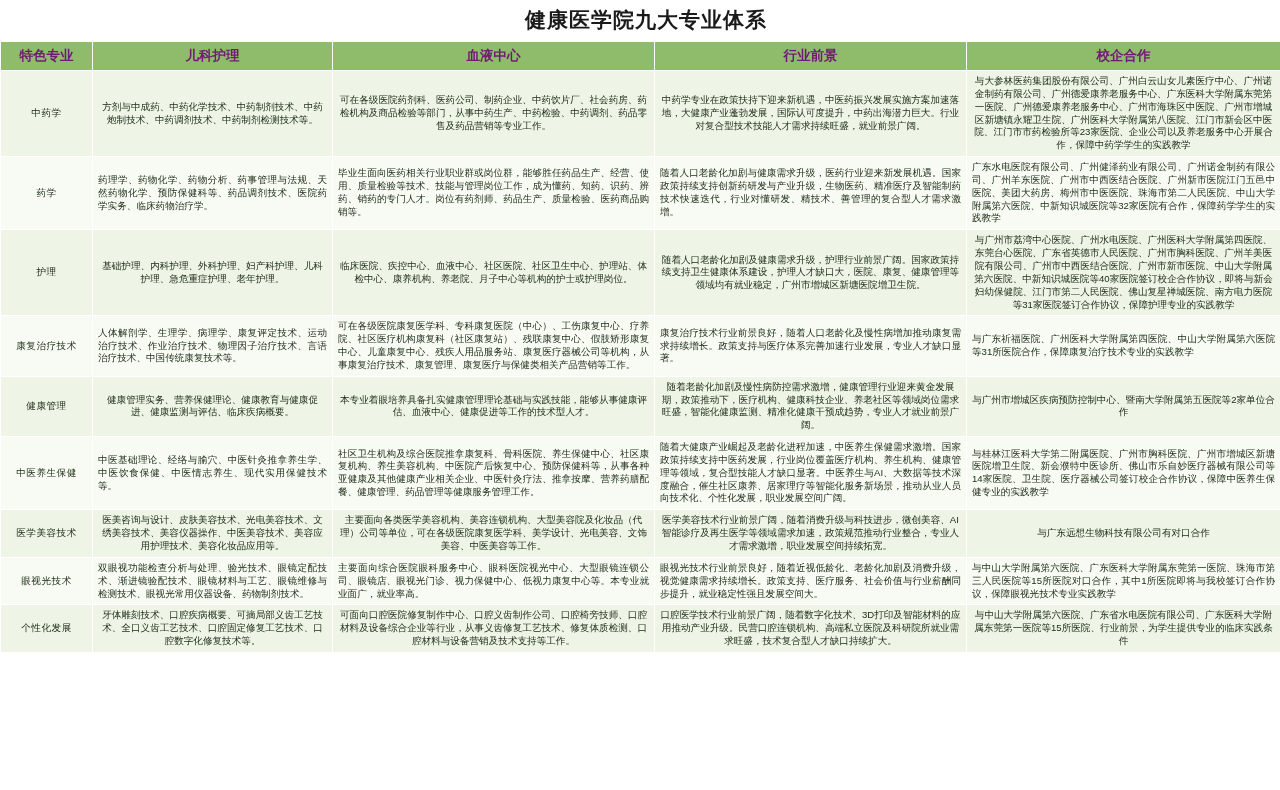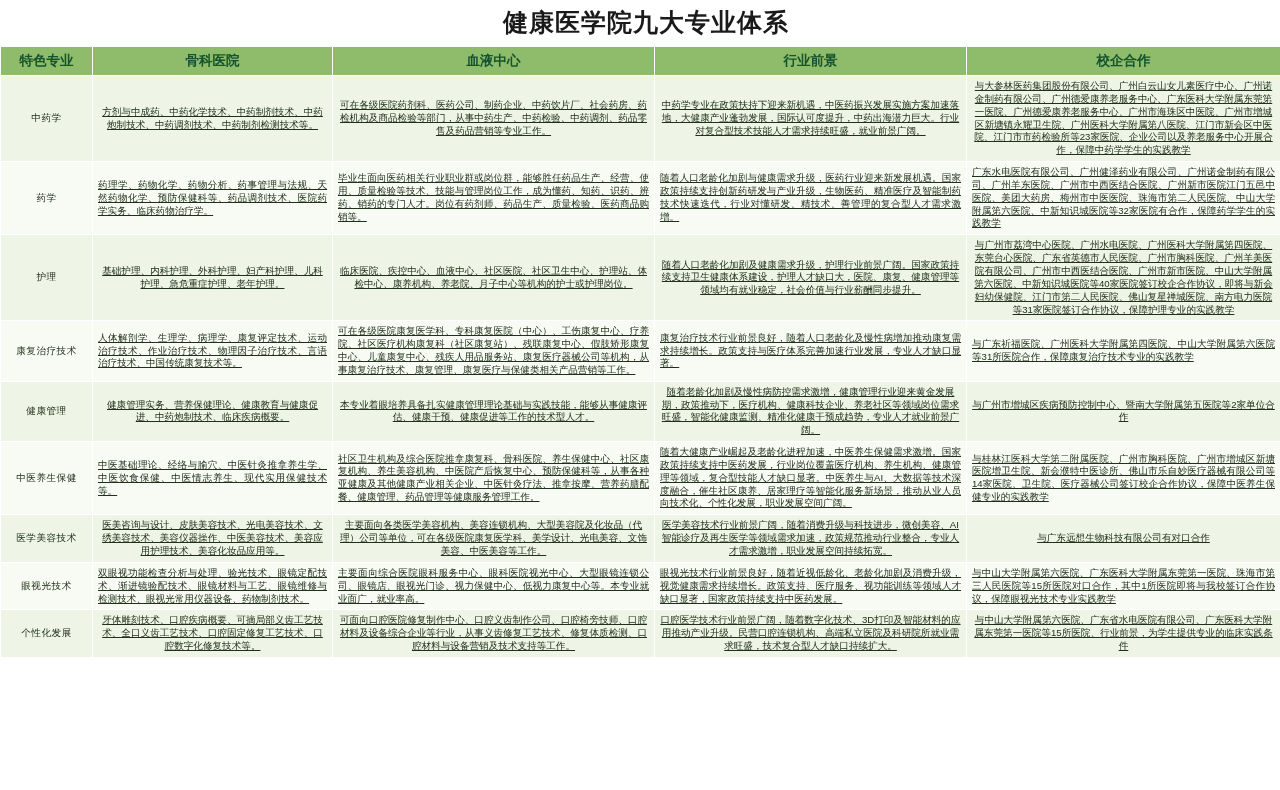--- a/index.html
+++ b/index.html
@@ -13,34 +13,34 @@
   }
   #page {
     width: 1280px;
     height: 790px;
     background: #ffffff;
     position: relative;
     overflow: hidden;
   }
   .title {
     text-align: center;
-    font-size: 25px;
+    font-size: 21px;
     font-weight: bold;
     color: #1a1a1a;
     padding: 6px 0 7px 12px;
     letter-spacing: 1px;
   }
   table.matrix {
     width: 1280px;
     border-collapse: collapse;
     table-layout: fixed;
   }
   table.matrix th {
     background: #8fbc6b;
-    color: #14532d;
+    color: #701a75;
     font-size: 13.5px;
     font-weight: bold;
     text-align: center;
     padding: 5px 2px;
     border: 1px solid #ffffff;
     height: 26px;
   }
   table.matrix td {
     border: 1px solid #ffffff;
     vertical-align: middle;
@@ -55,21 +55,20 @@
     text-align: center;
     font-size: 12.5px;
     font-weight: normal;
     color: #1c2d12;
     letter-spacing: 0.5px;
     padding: 4px 2px;
   }
   td.c-courses, td.c-jobs, td.c-outlook, td.c-coop {
     text-align: justify;
     text-justify: inter-ideograph;
-    text-decoration: underline;
   }
   col.w-major   { width: 92px; }
   col.w-courses { width: 240px; }
   col.w-jobs    { width: 322px; }
   col.w-outlook { width: 312px; }
   col.w-coop    { width: 314px; }
 </style>
 </head>
 <body>
 
@@ -81,21 +80,21 @@
     <colgroup>
       <col class="w-major">
       <col class="w-courses">
       <col class="w-jobs">
       <col class="w-outlook">
       <col class="w-coop">
     </colgroup>
     <thead>
       <tr>
         <th>特色专业</th>
-        <th>骨科医院</th>
+        <th>儿科护理</th>
         <th>血液中心</th>
         <th>行业前景</th>
         <th>校企合作</th>
       </tr>
     </thead>
     <tbody>
       <tr class="row-even">
         <td class="c-major">中药学</td>
         <td class="c-courses">方剂与中成药、中药化学技术、中药制剂技术、中药炮制技术、中药调剂技术、中药制剂检测技术等。</td>
         <td class="c-jobs">可在各级医院药剂科、医药公司、制药企业、中药饮片厂、社会药房、药检机构及商品检验等部门，从事中药生产、中药检验、中药调剂、药品零售及药品营销等专业工作。</td>
@@ -106,34 +105,34 @@
         <td class="c-major">药学</td>
         <td class="c-courses">药理学、药物化学、药物分析、药事管理与法规、天然药物化学、预防保健科等、药品调剂技术、医院药学实务、临床药物治疗学。</td>
         <td class="c-jobs">毕业生面向医药相关行业职业群或岗位群，能够胜任药品生产、经营、使用、质量检验等技术、技能与管理岗位工作，成为懂药、知药、识药、辨药、销药的专门人才。岗位有药剂师、药品生产、质量检验、医药商品购销等。</td>
         <td class="c-outlook">随着人口老龄化加剧与健康需求升级，医药行业迎来新发展机遇。国家政策持续支持创新药研发与产业升级，生物医药、精准医疗及智能制药技术快速迭代，行业对懂研发、精技术、善管理的复合型人才需求激增。</td>
         <td class="c-coop">广东水电医院有限公司、广州健泽药业有限公司、广州诺金制药有限公司、广州羊东医院、广州市中西医结合医院、广州新市医院江门五邑中医院、美团大药房、梅州市中医医院、珠海市第二人民医院、中山大学附属第六医院、中新知识城医院等32家医院有合作，保障药学学生的实践教学</td>
       </tr>
       <tr class="row-even">
         <td class="c-major">护理</td>
         <td class="c-courses">基础护理、内科护理、外科护理、妇产科护理、儿科护理、急危重症护理、老年护理。</td>
         <td class="c-jobs">临床医院、疾控中心、血液中心、社区医院、社区卫生中心、护理站、体检中心、康养机构、养老院、月子中心等机构的护士或护理岗位。</td>
-        <td class="c-outlook">随着人口老龄化加剧及健康需求升级，护理行业前景广阔。国家政策持续支持卫生健康体系建设，护理人才缺口大，医院、康复、健康管理等领域均有就业稳定，社会价值与行业薪酬同步提升。</td>
+        <td class="c-outlook">随着人口老龄化加剧及健康需求升级，护理行业前景广阔。国家政策持续支持卫生健康体系建设，护理人才缺口大，医院、康复、健康管理等领域均有就业稳定，广州市增城区新塘医院增卫生院。</td>
         <td class="c-coop">与广州市荔湾中心医院、广州水电医院、广州医科大学附属第四医院、东莞台心医院、广东省英德市人民医院、广州市胸科医院、广州羊美医院有限公司、广州市中西医结合医院、广州市新市医院、中山大学附属第六医院、中新知识城医院等40家医院签订校企合作协议，即将与新会妇幼保健院、江门市第二人民医院、佛山复星禅城医院、南方电力医院等31家医院签订合作协议，保障护理专业的实践教学</td>
       </tr>
       <tr class="row-odd">
         <td class="c-major">康复治疗技术</td>
         <td class="c-courses">人体解剖学、生理学、病理学、康复评定技术、运动治疗技术、作业治疗技术、物理因子治疗技术、言语治疗技术、中国传统康复技术等。</td>
         <td class="c-jobs">可在各级医院康复医学科、专科康复医院（中心）、工伤康复中心、疗养院、社区医疗机构康复科（社区康复站）、残联康复中心、假肢矫形康复中心、儿童康复中心、残疾人用品服务站、康复医疗器械公司等机构，从事康复治疗技术、康复管理、康复医疗与保健类相关产品营销等工作。</td>
         <td class="c-outlook">康复治疗技术行业前景良好，随着人口老龄化及慢性病增加推动康复需求持续增长。政策支持与医疗体系完善加速行业发展，专业人才缺口显著。</td>
         <td class="c-coop">与广东祈福医院、广州医科大学附属第四医院、中山大学附属第六医院等31所医院合作，保障康复治疗技术专业的实践教学</td>
       </tr>
       <tr class="row-even">
         <td class="c-major">健康管理</td>
-        <td class="c-courses">健康管理实务、营养保健理论、健康教育与健康促进、中药炮制技术、临床疾病概要。</td>
-        <td class="c-jobs">本专业着眼培养具备扎实健康管理理论基础与实践技能，能够从事健康评估、健康干预、健康促进等工作的技术型人才。</td>
+        <td class="c-courses">健康管理实务、营养保健理论、健康教育与健康促进、健康监测与评估、临床疾病概要。</td>
+        <td class="c-jobs">本专业着眼培养具备扎实健康管理理论基础与实践技能，能够从事健康评估、血液中心、健康促进等工作的技术型人才。</td>
         <td class="c-outlook">随着老龄化加剧及慢性病防控需求激增，健康管理行业迎来黄金发展期，政策推动下，医疗机构、健康科技企业、养老社区等领域岗位需求旺盛，智能化健康监测、精准化健康干预成趋势，专业人才就业前景广阔。</td>
         <td class="c-coop">与广州市增城区疾病预防控制中心、暨南大学附属第五医院等2家单位合作</td>
       </tr>
       <tr class="row-odd">
         <td class="c-major">中医养生保健</td>
         <td class="c-courses">中医基础理论、经络与腧穴、中医针灸推拿养生学、中医饮食保健、中医情志养生、现代实用保健技术等。</td>
         <td class="c-jobs">社区卫生机构及综合医院推拿康复科、骨科医院、养生保健中心、社区康复机构、养生美容机构、中医院产后恢复中心、预防保健科等，从事各种亚健康及其他健康产业相关企业、中医针灸疗法、推拿按摩、营养药膳配餐、健康管理、药品管理等健康服务管理工作。</td>
         <td class="c-outlook">随着大健康产业崛起及老龄化进程加速，中医养生保健需求激增。国家政策持续支持中医药发展，行业岗位覆盖医疗机构、养生机构、健康管理等领域，复合型技能人才缺口显著。中医养生与AI、大数据等技术深度融合，催生社区康养、居家理疗等智能化服务新场景，推动从业人员向技术化、个性化发展，职业发展空间广阔。</td>
         <td class="c-coop">与桂林江医科大学第二附属医院、广州市胸科医院、广州市增城区新塘医院增卫生院、新会濮特中医诊所、佛山市乐自妙医疗器械有限公司等14家医院、卫生院、医疗器械公司签订校企合作协议，保障中医养生保健专业的实践教学</td>
       </tr>
@@ -141,21 +140,21 @@
         <td class="c-major">医学美容技术</td>
         <td class="c-courses">医美咨询与设计、皮肤美容技术、光电美容技术、文绣美容技术、美容仪器操作、中医美容技术、美容应用护理技术、美容化妆品应用等。</td>
         <td class="c-jobs">主要面向各类医学美容机构、美容连锁机构、大型美容院及化妆品（代理）公司等单位，可在各级医院康复医学科、美学设计、光电美容、文饰美容、中医美容等工作。</td>
         <td class="c-outlook">医学美容技术行业前景广阔，随着消费升级与科技进步，微创美容、AI智能诊疗及再生医学等领域需求加速，政策规范推动行业整合，专业人才需求激增，职业发展空间持续拓宽。</td>
         <td class="c-coop">与广东远想生物科技有限公司有对口合作</td>
       </tr>
       <tr class="row-odd">
         <td class="c-major">眼视光技术</td>
         <td class="c-courses">双眼视功能检查分析与处理、验光技术、眼镜定配技术、渐进镜验配技术、眼镜材料与工艺、眼镜维修与检测技术、眼视光常用仪器设备、药物制剂技术。</td>
         <td class="c-jobs">主要面向综合医院眼科服务中心、眼科医院视光中心、大型眼镜连锁公司、眼镜店、眼视光门诊、视力保健中心、低视力康复中心等。本专业就业面广，就业率高。</td>
-        <td class="c-outlook">眼视光技术行业前景良好，随着近视低龄化、老龄化加剧及消费升级，视觉健康需求持续增长。政策支持、医疗服务、视功能训练等领域人才缺口显著，国家政策持续支持中医药发展。</td>
+        <td class="c-outlook">眼视光技术行业前景良好，随着近视低龄化、老龄化加剧及消费升级，视觉健康需求持续增长。政策支持、医疗服务、社会价值与行业薪酬同步提升，就业稳定性强且发展空间大。</td>
         <td class="c-coop">与中山大学附属第六医院、广东医科大学附属东莞第一医院、珠海市第三人民医院等15所医院对口合作，其中1所医院即将与我校签订合作协议，保障眼视光技术专业实践教学</td>
       </tr>
       <tr class="row-even">
         <td class="c-major">个性化发展</td>
         <td class="c-courses">牙体雕刻技术、口腔疾病概要、可摘局部义齿工艺技术、全口义齿工艺技术、口腔固定修复工艺技术、口腔数字化修复技术等。</td>
         <td class="c-jobs">可面向口腔医院修复制作中心、口腔义齿制作公司、口腔椅旁技师、口腔材料及设备综合企业等行业，从事义齿修复工艺技术、修复体质检测、口腔材料与设备营销及技术支持等工作。</td>
         <td class="c-outlook">口腔医学技术行业前景广阔，随着数字化技术、3D打印及智能材料的应用推动产业升级。民营口腔连锁机构、高端私立医院及科研院所就业需求旺盛，技术复合型人才缺口持续扩大。</td>
         <td class="c-coop">与中山大学附属第六医院、广东省水电医院有限公司、广东医科大学附属东莞第一医院等15所医院、行业前景，为学生提供专业的临床实践条件</td>
       </tr>
     </tbody>

